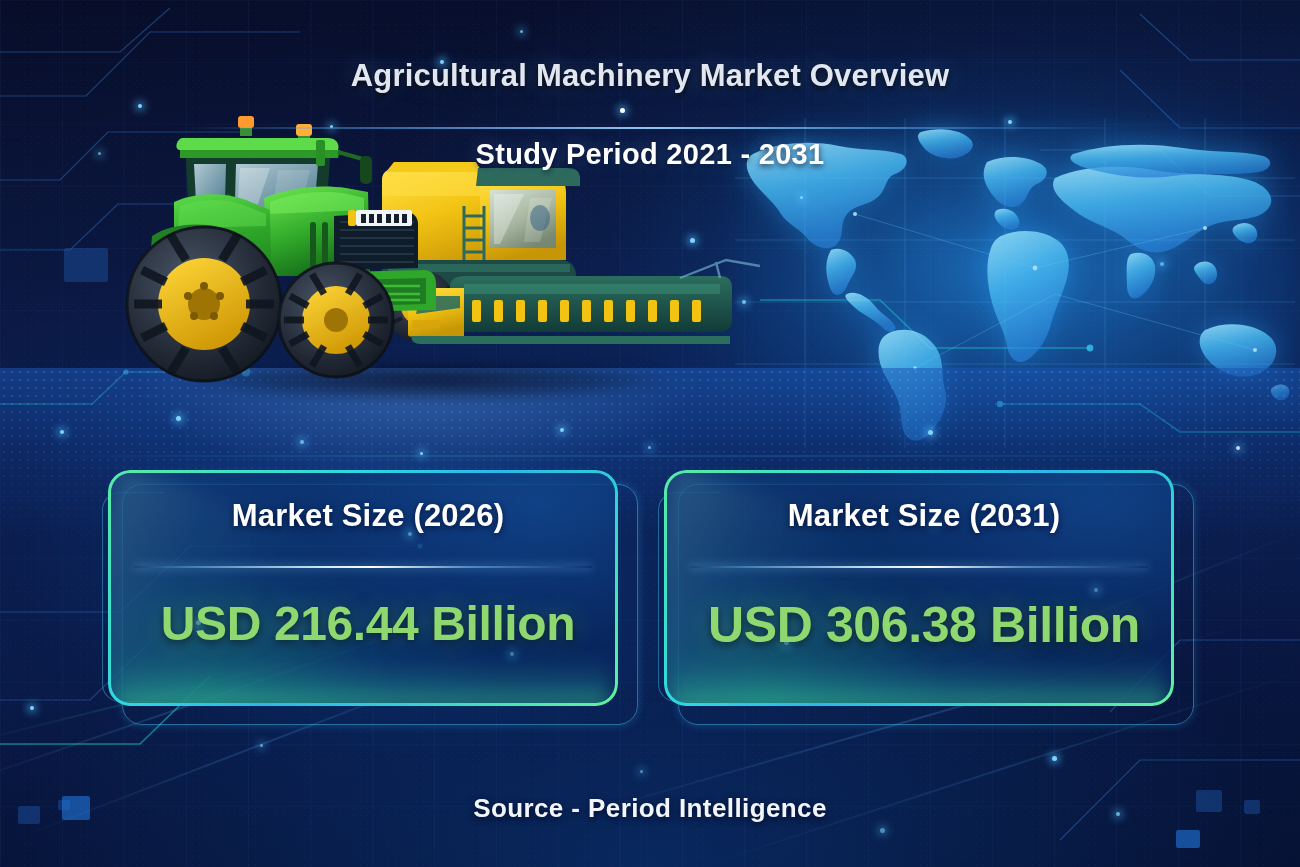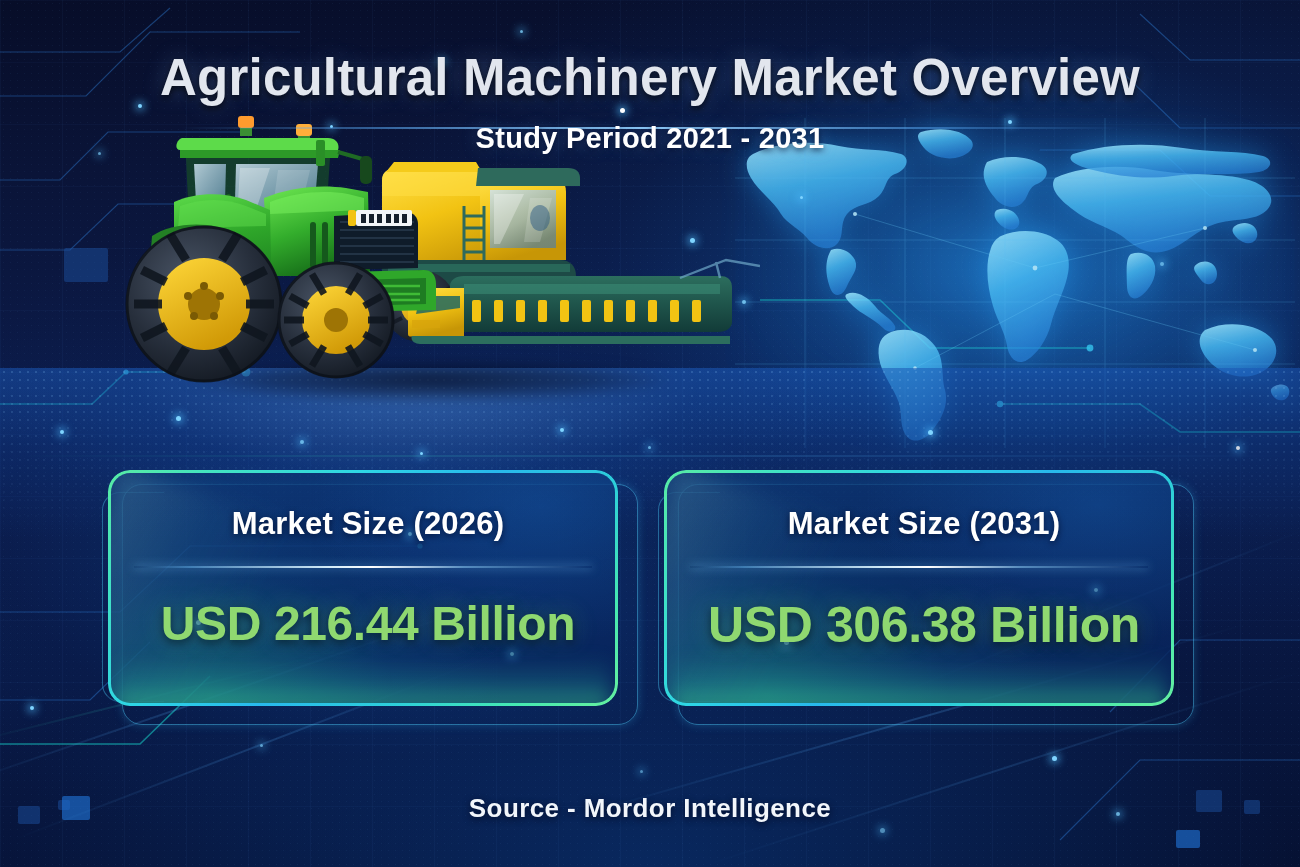--- a/index.html
+++ b/index.html
@@ -90,30 +90,30 @@
 
   
   .title-rule {
     position:absolute; left:180px; top:127px; width:945px; height:2px;
     background:linear-gradient(90deg, rgba(60,140,230,0) 0%, rgba(90,170,245,.55) 22%, rgba(150,210,255,.95) 50%, rgba(90,170,245,.5) 78%, rgba(60,140,230,0) 100%);
     filter:blur(.6px);
   }
 
   
   .headline {
-    position:absolute; left:0; right:0; top:48px;
+    position:absolute; left:0; right:0; top:58px;
     text-align:center;
-    font-size:51px;
+    font-size:31px;
     font-weight:700;
     letter-spacing:.2px;
     color:#e2e6ee;
     text-shadow:0 3px 7px rgba(0,0,0,.75), 0 0 22px rgba(140,190,255,.30);
   }
   .subhead {
-    position:absolute; left:0; right:0; top:122px;
+    position:absolute; left:0; right:0; top:138px;
     text-align:center;
     font-size:29px;
     font-weight:600;
     color:#ffffff;
     letter-spacing:.3px;
     text-shadow:0 2px 6px rgba(0,10,40,.8), 0 0 16px rgba(120,190,255,.35);
   }
   .source {
     position:absolute; left:0; right:0; top:793px;
     text-align:center;
@@ -186,21 +186,20 @@
     box-shadow:0 0 9px 3px rgba(90,200,255,.55);
   }
 
   .card-label {
     position:absolute; left:0; right:0; top:28px;
     text-align:center;
     font-size:31px; font-weight:600;
     color:#ffffff;
     letter-spacing:.2px;
     text-shadow:0 2px 6px rgba(0,10,40,.75);
-    margin-top:8px;
   }
   .card-divider {
     position:absolute; left:26px; top:96px; width:458px; height:2px;
     background:linear-gradient(90deg,
         rgba(120,200,255,0) 0%, rgba(120,200,255,.45) 12%,
         rgba(220,245,255,.95) 42%, rgba(255,255,255,1) 52%,
         rgba(150,215,255,.55) 72%, rgba(110,190,250,0) 100%);
     filter:blur(.4px);
     box-shadow:0 0 10px rgba(130,210,255,.75);
   }
@@ -621,15 +620,15 @@
         <div class="card-glow-bottom"></div>
       </div>
       <div class="card-border"></div>
       <div class="card-label">Market Size (2031)</div>
       <div class="card-divider"></div>
       <div class="card-value">USD 306.38 Billion</div>
     </div>
 
   </div>
 
-  <div class="source">Source  -  Mordor Intelligence</div>
+  <div class="source">Source  -  Period Intelligence</div>
 
 </div>
 
 </body></html>

